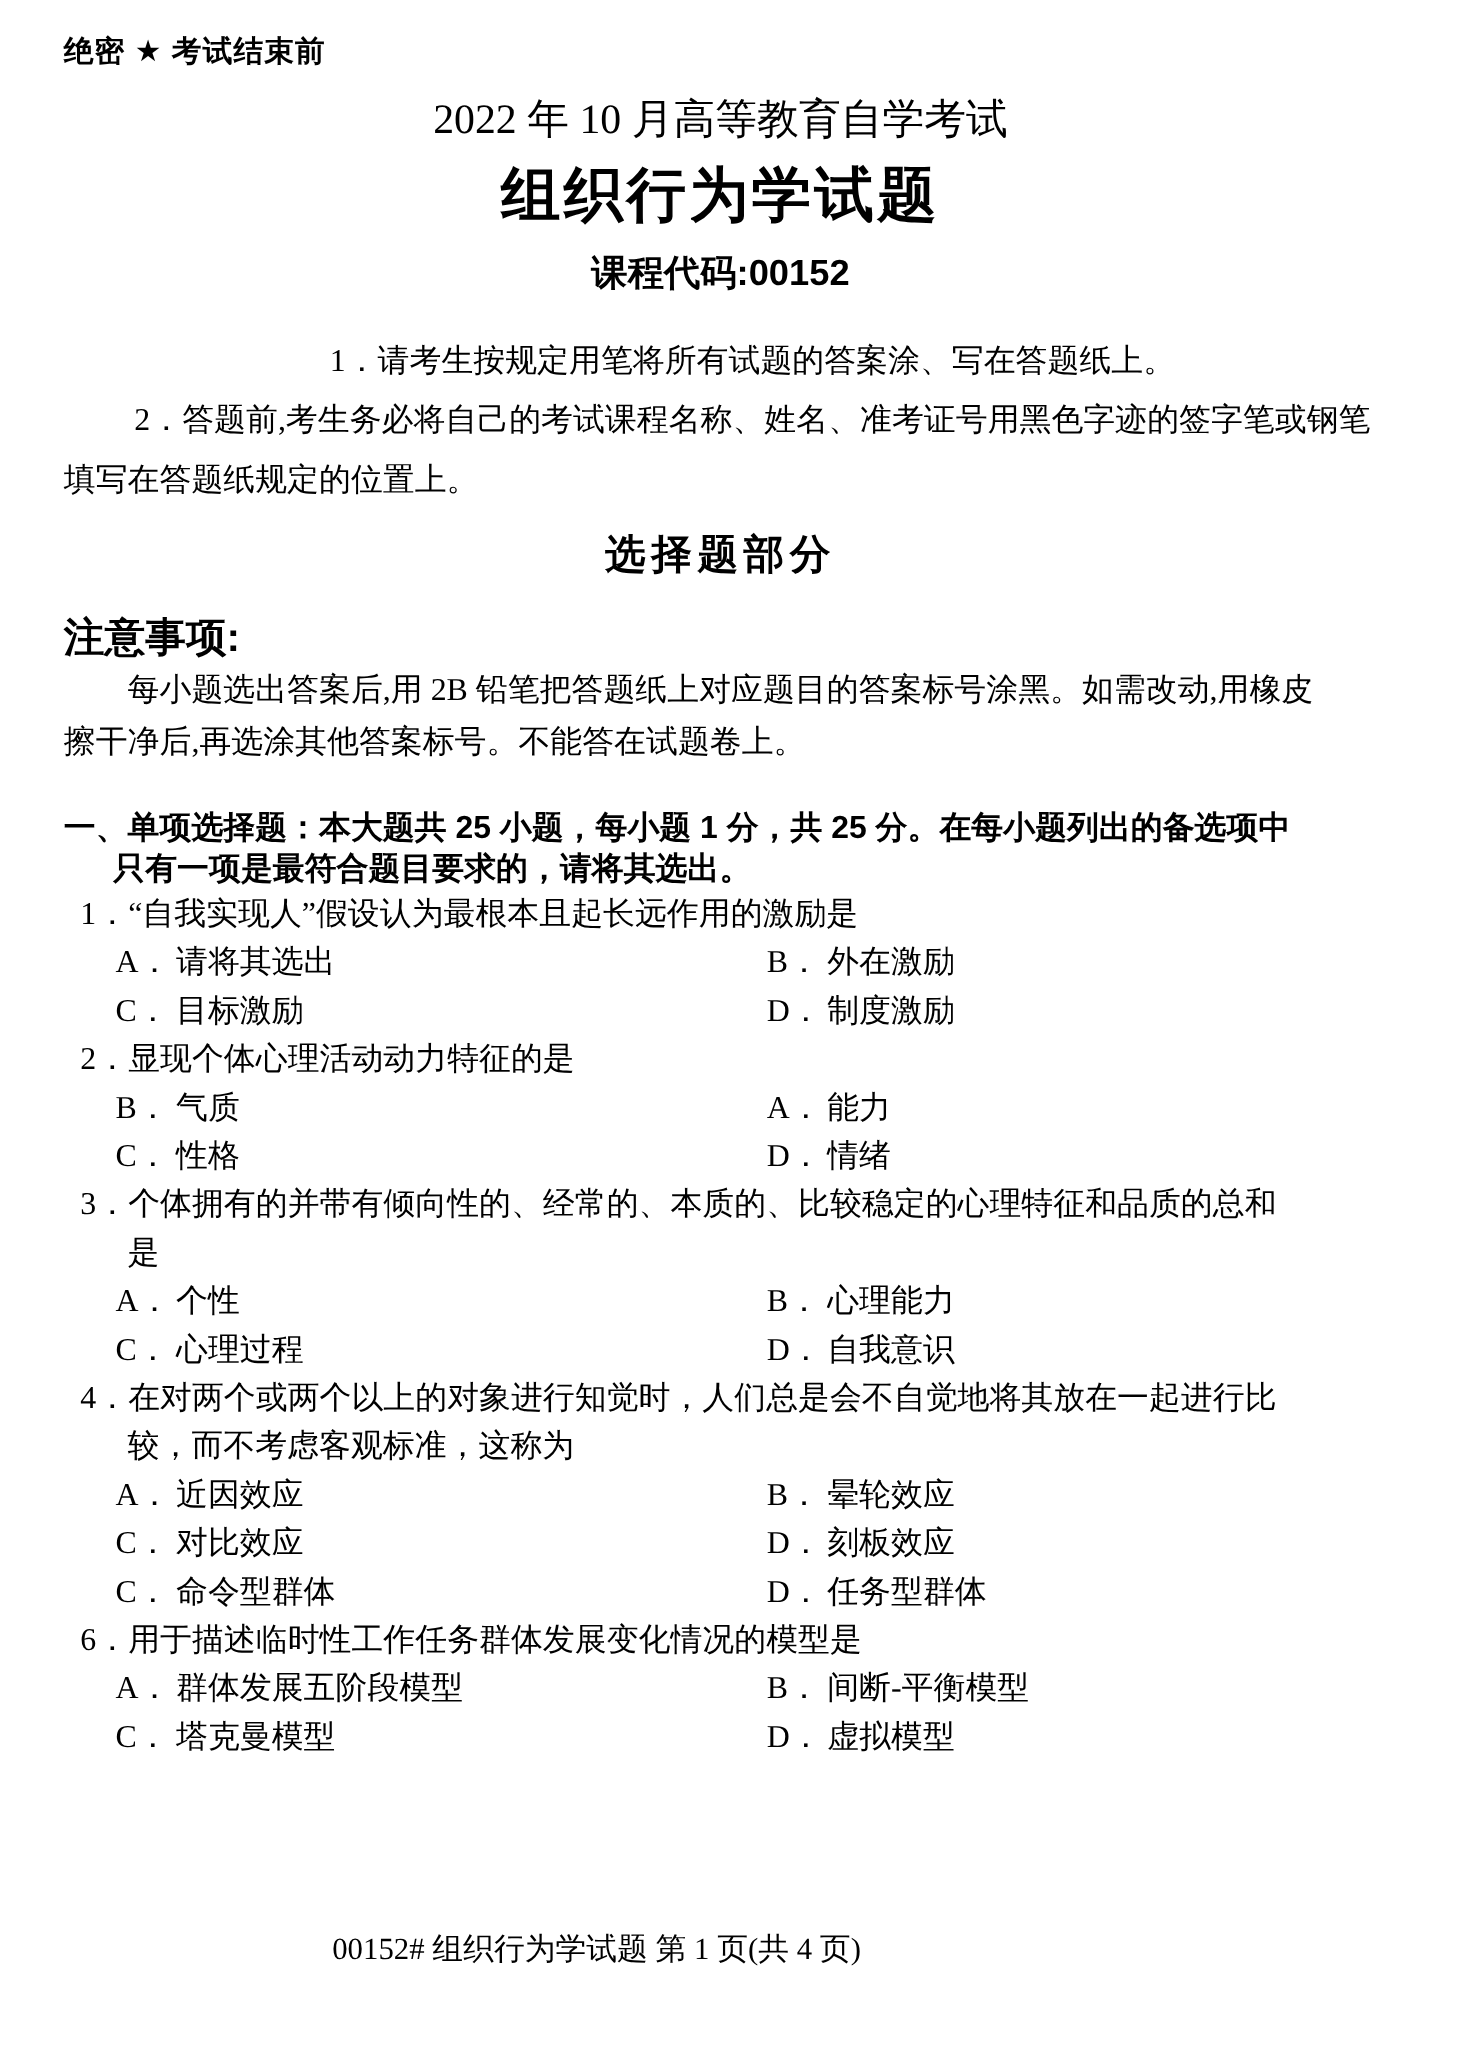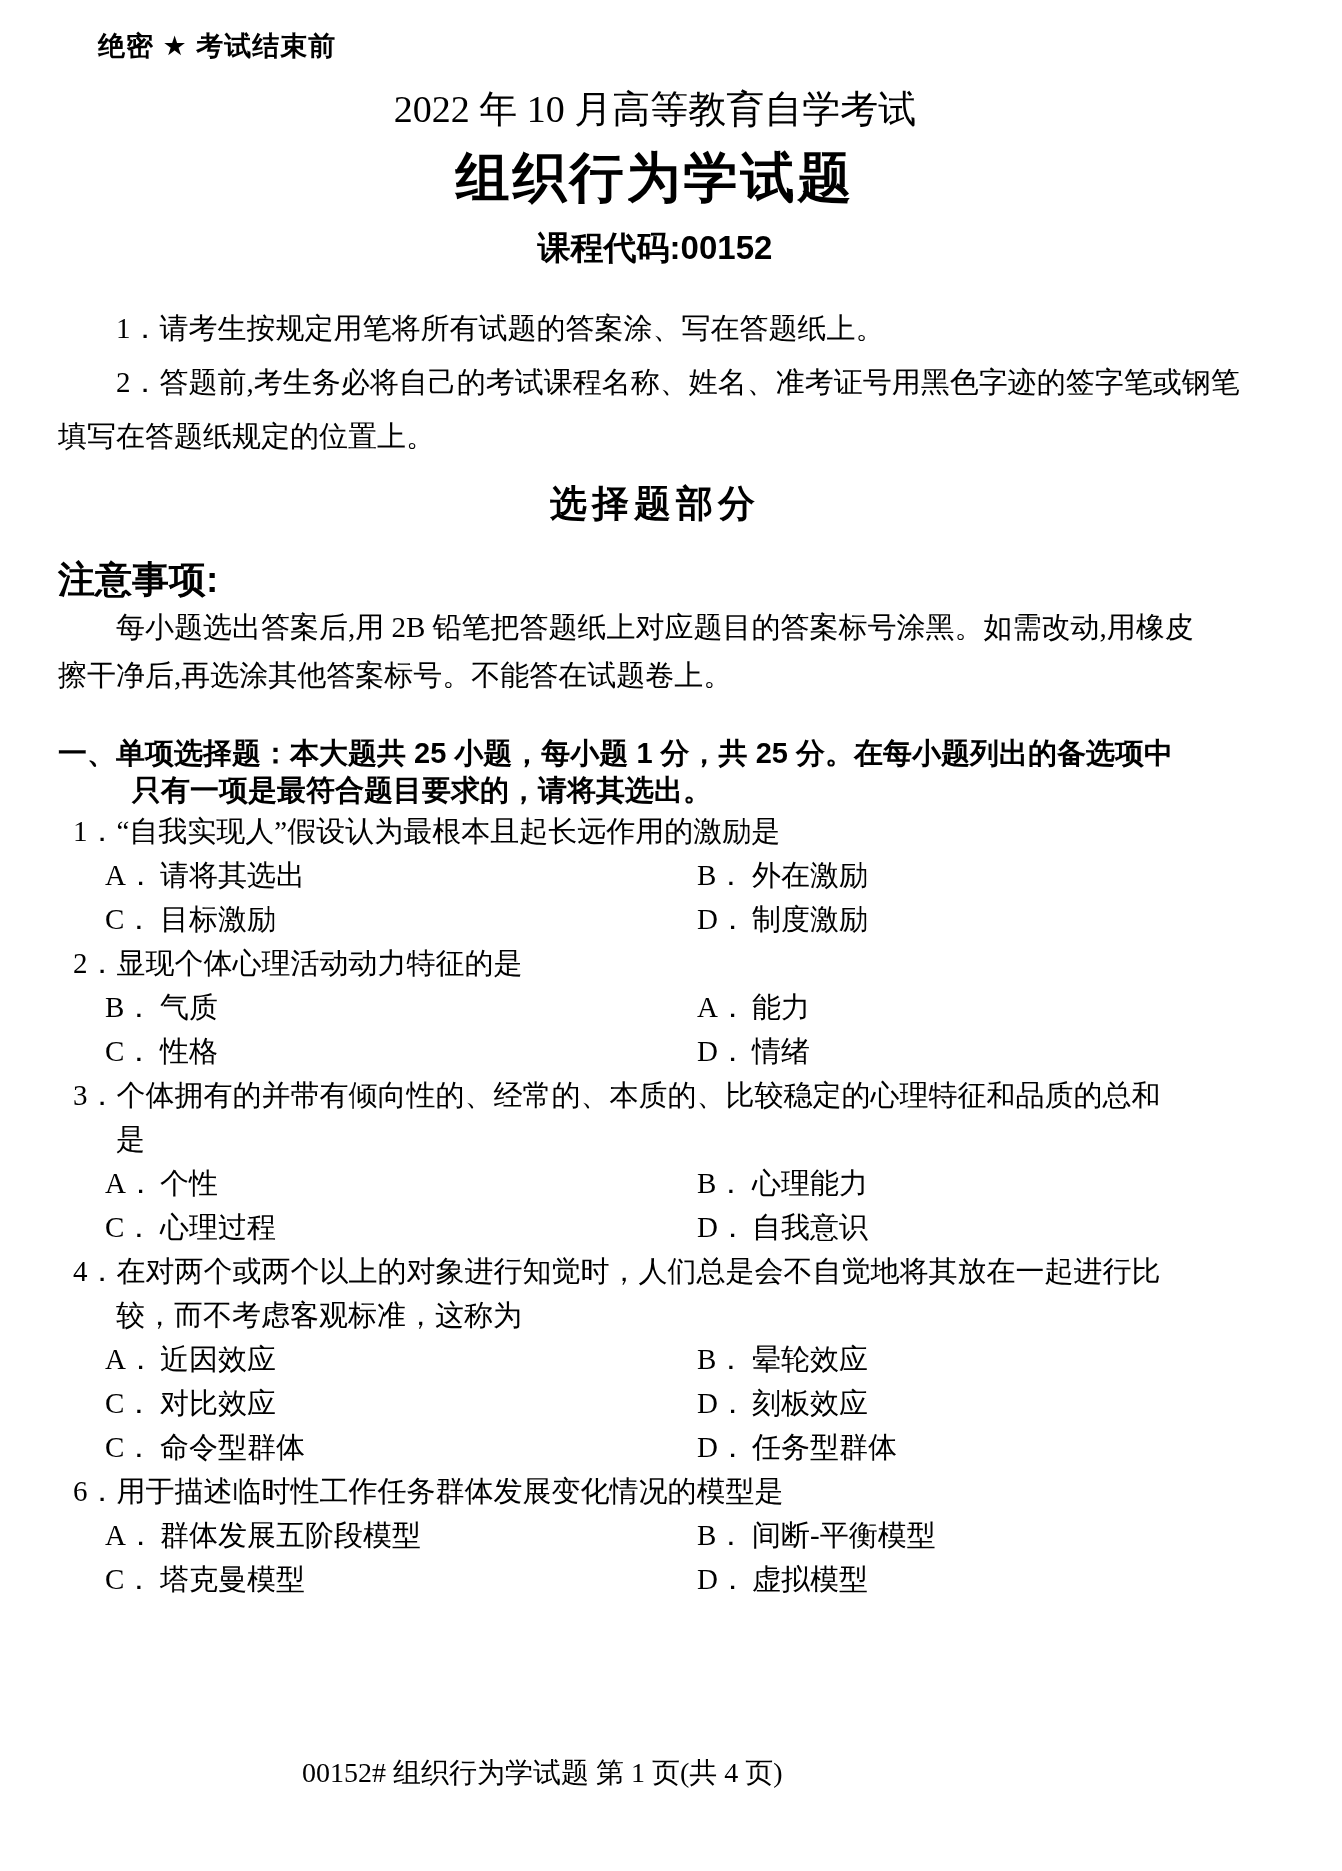--- a/index.html
+++ b/index.html
@@ -17,21 +17,20 @@
   .nowrap { white-space: nowrap; }
 
   .secret-line {
     margin-top: 31px;
     font-family: "Liberation Sans", "DejaVu Sans", sans-serif;
     font-weight: 600;
     font-size: 27px;
     line-height: 30px;
     letter-spacing: 1px;
     white-space: nowrap;
-    margin-left: 40px;
   }
   .title-session {
     margin-top: 26px;
     text-align: center;
     font-size: 38px;
     line-height: 44px;
     white-space: nowrap;
   }
   .title-main {
     margin-top: 16px;
@@ -50,21 +49,21 @@
     font-weight: bold;
     font-size: 33px;
     line-height: 38px;
     white-space: nowrap;
   }
   .gen-instructions {
     margin-top: 34px;
     font-size: 29px;
     line-height: 54px;
   }
-  .gen-instructions .indent { text-indent: 58px; margin: 0; }
+  .gen-instructions .indent { text-indent: 58px; margin: 0; text-align: center; }
   .gen-instructions .no-indent { margin: 0; }
 
   .section-title {
     margin-top: 20px;
     text-align: center;
     font-family: "Liberation Sans", "DejaVu Sans", sans-serif;
     font-weight: bold;
     font-size: 37px;
     line-height: 42px;
     letter-spacing: 5px;
@@ -87,21 +86,21 @@
   .notes-text .no-indent { margin: 0; }
 
   .part-header {
     margin-top: 36px;
     font-family: "Liberation Sans", "DejaVu Sans", sans-serif;
     font-weight: bold;
     font-size: 29px;
     line-height: 37px;
   }
   .part-header .line1 { white-space: nowrap; }
-  .part-header .line2 { margin-left: 74px; white-space: nowrap; }
+  .part-header .line2 { margin-left: 45px; white-space: nowrap; }
 
   .questions { font-size: 29px; margin-left: 15px; }
   .q-line { line-height: 44px; white-space: nowrap; }
   .q-cont { line-height: 44px; margin-left: 43px; white-space: nowrap; }
   .q-num { display: inline-block; min-width: 43px; }
   .opt-row {
     display: grid;
     grid-template-columns: 592px auto;
     padding-left: 32px;
     line-height: 44px;

